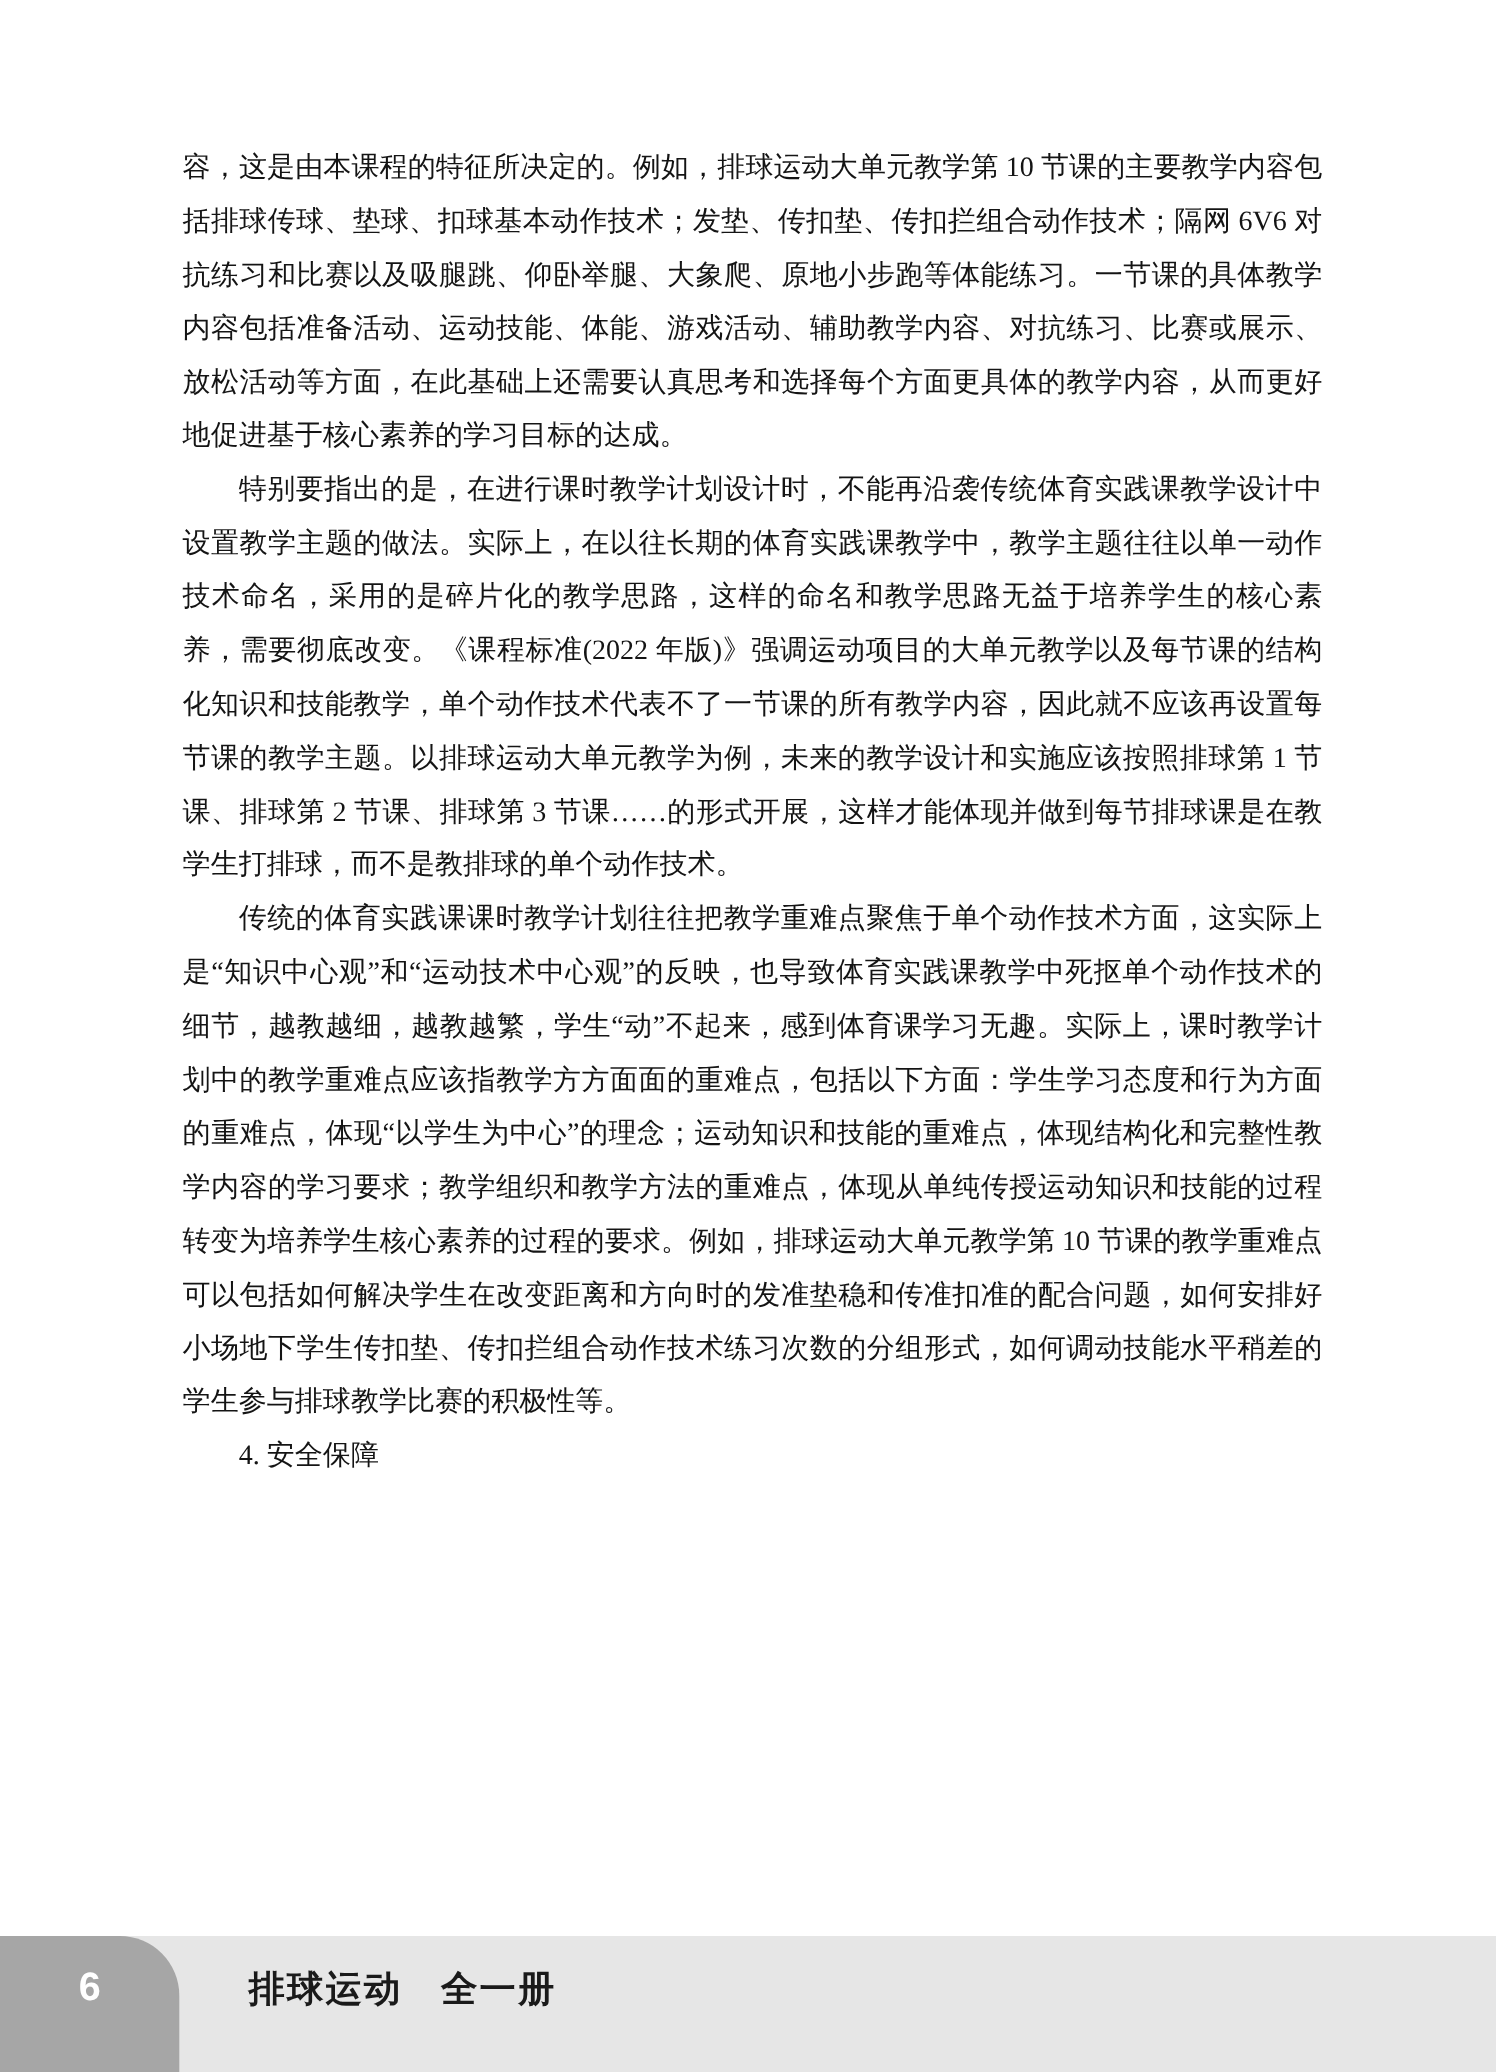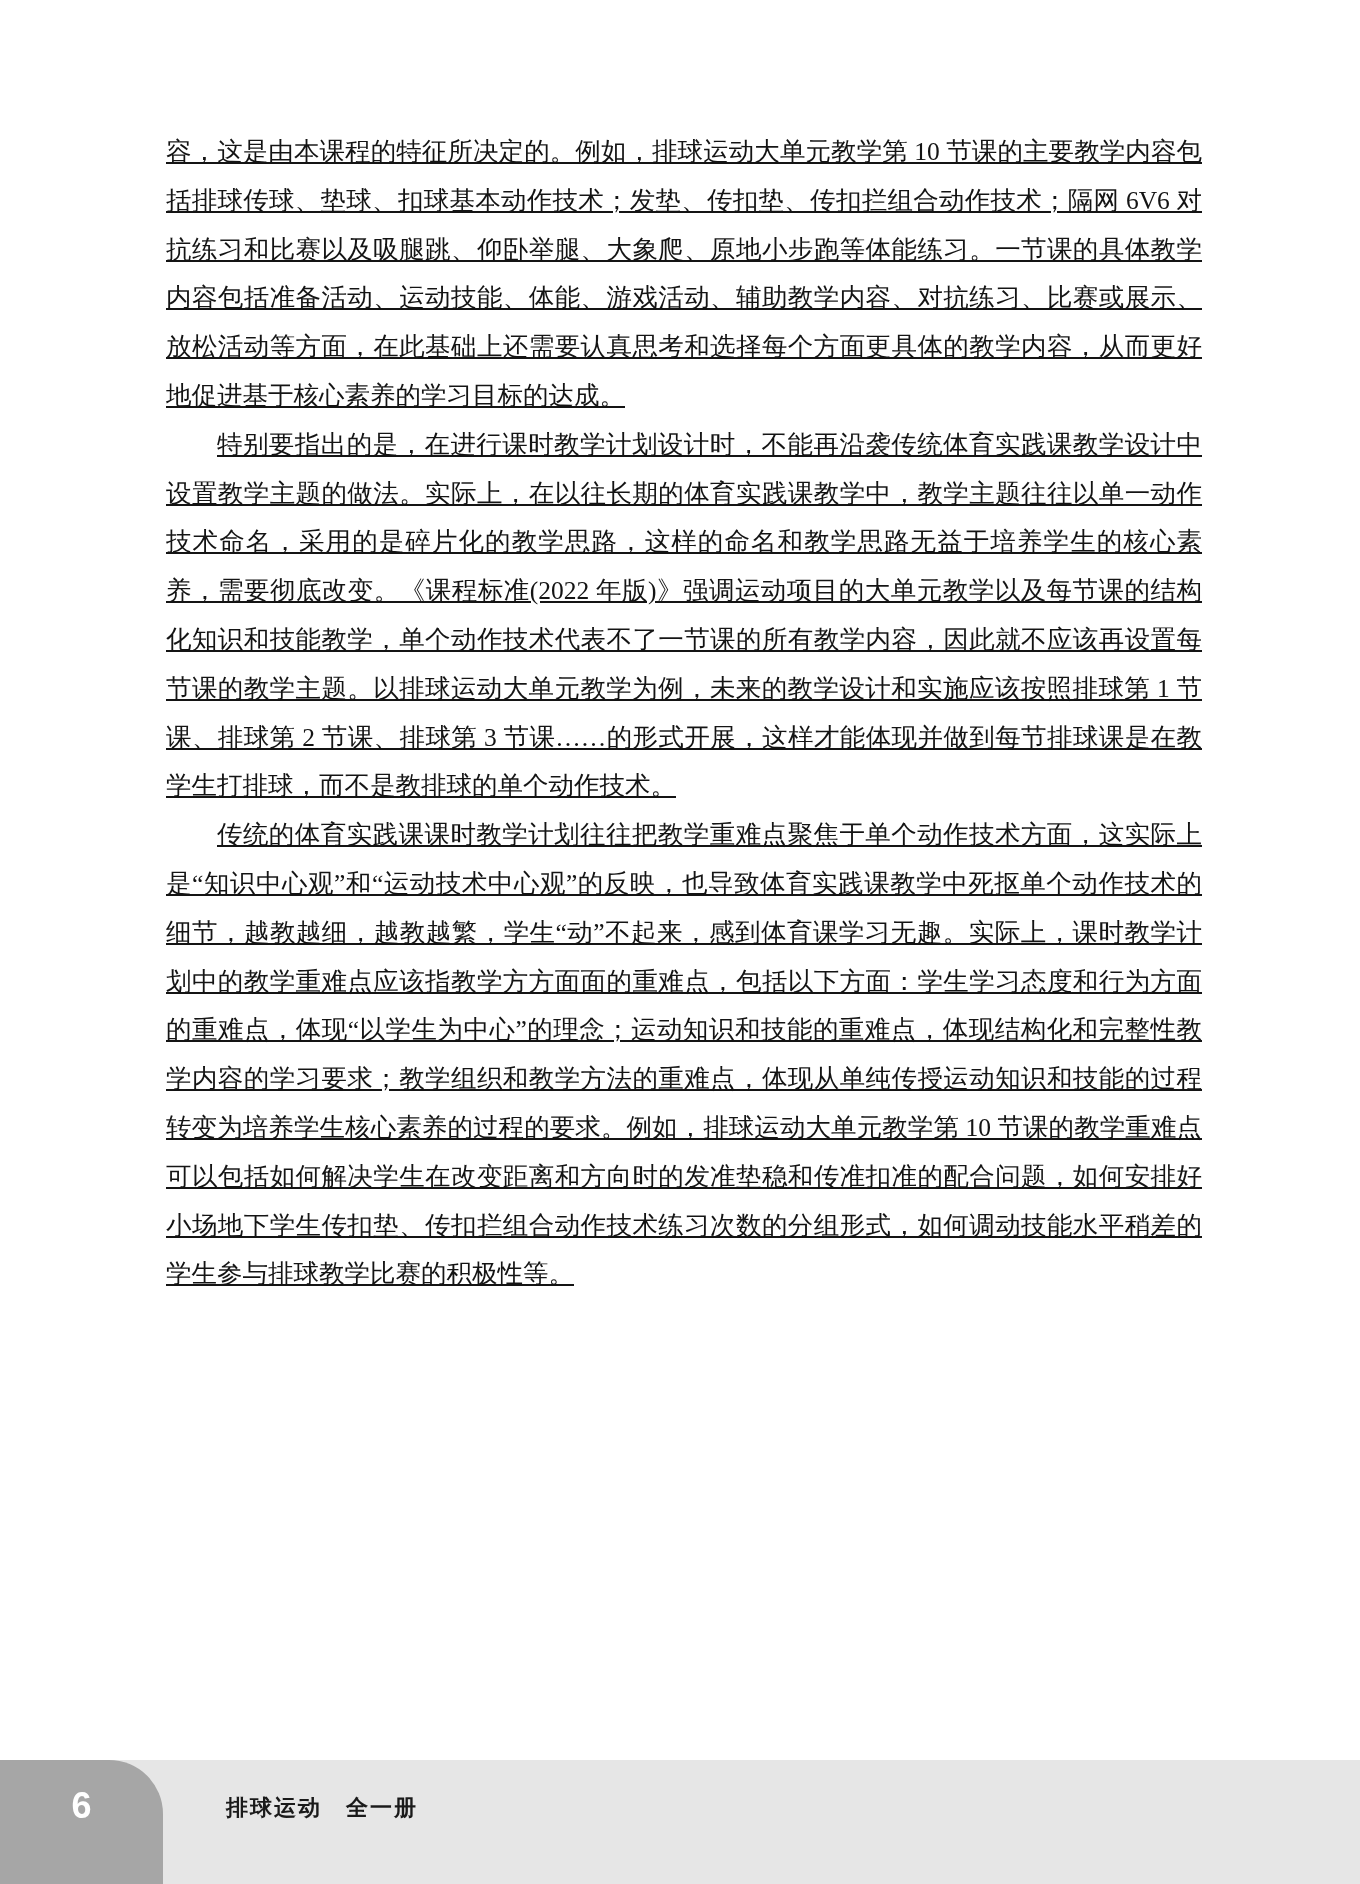--- a/index.html
+++ b/index.html
@@ -23,21 +23,20 @@
     width: 1036px;
     color: #141414;
     font-size: 25.5px;
     line-height: 48.8px;
     text-align: justify;
     text-justify: inter-ideograph;
   }
   .content p {
     margin: 0;
     padding: 0;
-    text-decoration: underline;
   }
   .content p.indent {
     text-indent: 2em;
   }
   .footer-band {
     position: absolute;
     left: 0;
     right: 0;
     bottom: 0;
     height: 124px;
@@ -64,34 +63,35 @@
     font-size: 36px;
     line-height: 40px;
   }
   .footer-title {
     position: absolute;
     left: 226px;
     top: 30px;
     color: #1a1a1a;
     font-family: "Liberation Sans", "DejaVu Sans", sans-serif;
     font-weight: bold;
-    font-size: 22px;
+    font-size: 33px;
     line-height: 36px;
     letter-spacing: 2px;
   }
 </style>
 </head>
 <body>
 
 <div class="page">
 
   <div class="content">
       <p class="">容，这是由本课程的特征所决定的。例如，排球运动大单元教学第 10 节课的主要教学内容包括排球传球、垫球、扣球基本动作技术；发垫、传扣垫、传扣拦组合动作技术；隔网 6V6 对抗练习和比赛以及吸腿跳、仰卧举腿、大象爬、原地小步跑等体能练习。一节课的具体教学内容包括准备活动、运动技能、体能、游戏活动、辅助教学内容、对抗练习、比赛或展示、放松活动等方面，在此基础上还需要认真思考和选择每个方面更具体的教学内容，从而更好地促进基于核心素养的学习目标的达成。</p>
       <p class="indent">特别要指出的是，在进行课时教学计划设计时，不能再沿袭传统体育实践课教学设计中设置教学主题的做法。实际上，在以往长期的体育实践课教学中，教学主题往往以单一动作技术命名，采用的是碎片化的教学思路，这样的命名和教学思路无益于培养学生的核心素养，需要彻底改变。《课程标准(2022 年版)》强调运动项目的大单元教学以及每节课的结构化知识和技能教学，单个动作技术代表不了一节课的所有教学内容，因此就不应该再设置每节课的教学主题。以排球运动大单元教学为例，未来的教学设计和实施应该按照排球第 1 节课、排球第 2 节课、排球第 3 节课……的形式开展，这样才能体现并做到每节排球课是在教学生打排球，而不是教排球的单个动作技术。</p>
       <p class="indent">传统的体育实践课课时教学计划往往把教学重难点聚焦于单个动作技术方面，这实际上是“知识中心观”和“运动技术中心观”的反映，也导致体育实践课教学中死抠单个动作技术的细节，越教越细，越教越繁，学生“动”不起来，感到体育课学习无趣。实际上，课时教学计划中的教学重难点应该指教学方方面面的重难点，包括以下方面：学生学习态度和行为方面的重难点，体现“以学生为中心”的理念；运动知识和技能的重难点，体现结构化和完整性教学内容的学习要求；教学组织和教学方法的重难点，体现从单纯传授运动知识和技能的过程转变为培养学生核心素养的过程的要求。例如，排球运动大单元教学第 10 节课的教学重难点可以包括如何解决学生在改变距离和方向时的发准垫稳和传准扣准的配合问题，如何安排好小场地下学生传扣垫、传扣拦组合动作技术练习次数的分组形式，如何调动技能水平稍差的学生参与排球教学比赛的积极性等。</p>
+      <p class="indent">4. 安全保障</p>
     </div>
 
   <div class="footer-band" style="background: rgb(230, 230, 230);">
     <div class="footer-tab" style="background: rgb(166, 166, 166);"></div>
     <div class="page-number">6</div>
     <div class="footer-title">排球运动　全一册</div>
   </div>
 
 </div>
 

